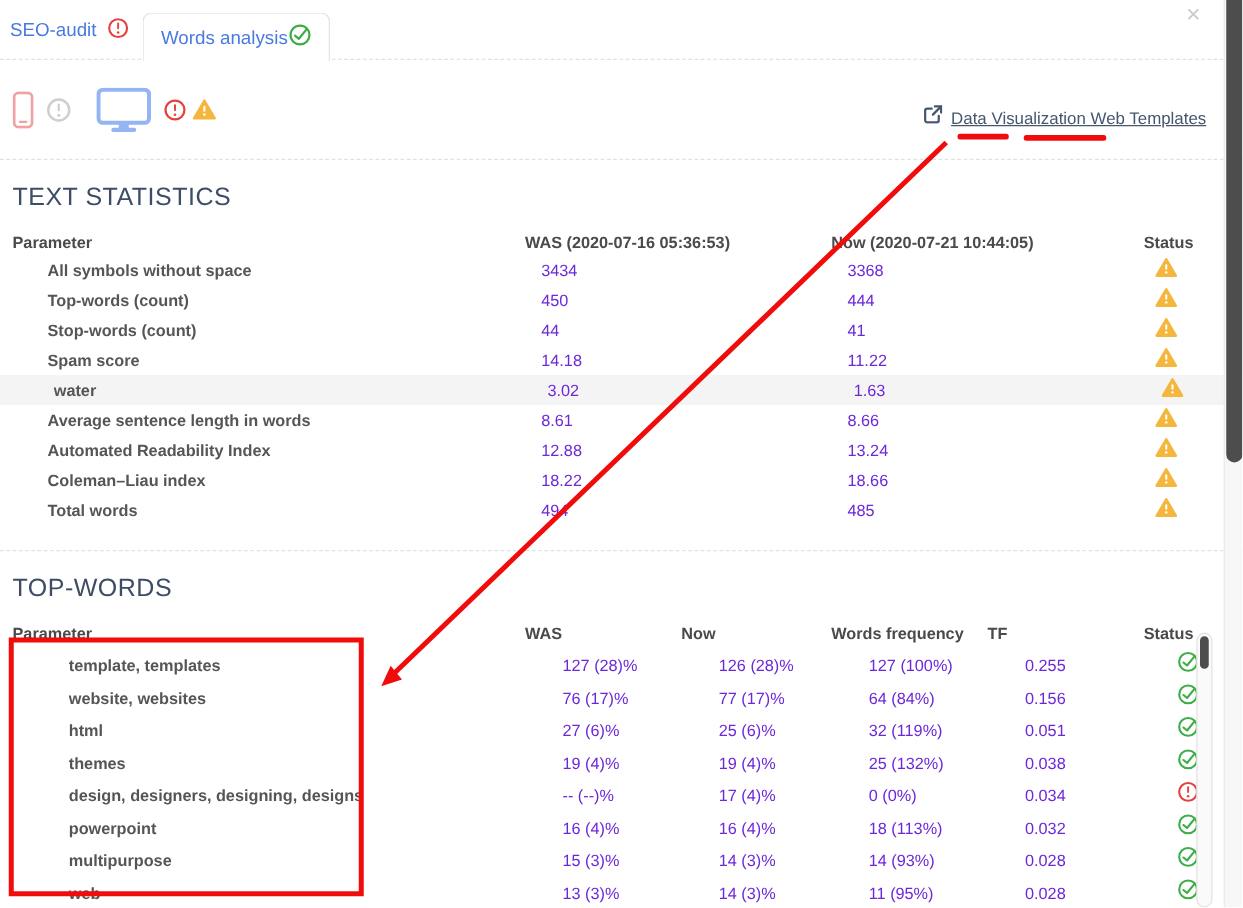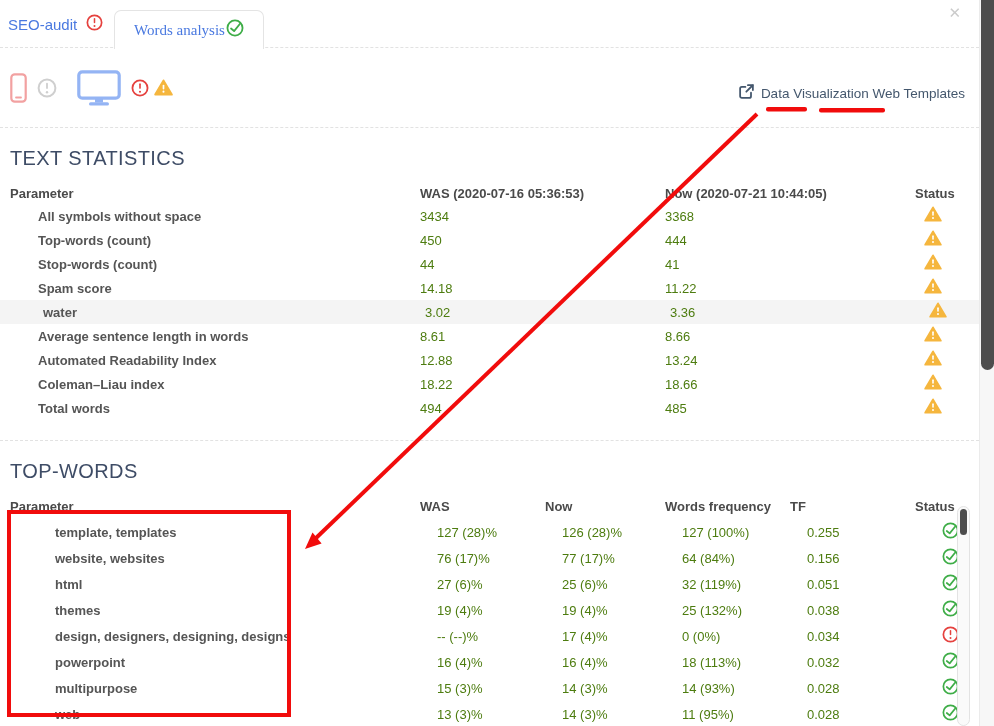--- a/index.html
+++ b/index.html
@@ -17,47 +17,47 @@
   html,body{margin:0;padding:0;background:#fff;font-family:"Liberation Sans",sans-serif;}
   .page{position:relative;width:994px;height:726px;background:#fff;overflow:hidden;}
 
   
   .scrollbar-outer{position:absolute;right:0;top:0;width:15px;height:726px;background:#f7f7f7;border-left:1px solid #ebebeb;box-sizing:border-box;z-index:5;}
   .scrollbar-outer .thumb{position:absolute;top:0;left:1px;width:13px;height:370px;background:#4d4d4d;border-radius:0 0 7px 7px;}
 
   
   .tabs-row{position:relative;height:48px;border-bottom:1px dashed #e2e2e2;box-sizing:border-box;}
   .tab-seo{position:absolute;left:8px;top:0;height:48px;display:flex;align-items:center;gap:9px;color:var(--accent-blue);font-size:15px;cursor:pointer;}
-  .tab-active{position:absolute;left:114px;top:10px;width:150px;height:39px;box-sizing:border-box;background:#fff;border:1px solid #e4e4e4;border-bottom:none;border-radius:7px 7px 0 0;display:flex;align-items:center;justify-content:center;gap:1px;color:var(--accent-blue);font-size:15px;z-index:2;cursor:pointer;font-family:Liberation Serif, serif;}
+  .tab-active{position:absolute;left:114px;top:10px;width:150px;height:39px;box-sizing:border-box;background:#fff;border:1px solid #e4e4e4;border-bottom:none;border-radius:7px 7px 0 0;display:flex;align-items:center;justify-content:center;gap:1px;color:var(--accent-blue);font-size:15px;z-index:2;cursor:pointer;}
   .close-btn{position:absolute;top:5px;right:33px;font-size:15px;color:#cbcbcb;cursor:pointer;line-height:1;}
 
   
   .toolbar{position:relative;height:80px;border-bottom:1px dashed #e2e2e2;box-sizing:border-box;}
   .toolbar-icons{position:absolute;left:10px;top:0;height:100%;display:flex;align-items:center;gap:10px;}
   .toolbar-icons > :nth-child(3){margin-left:10px;}
   .toolbar-icons > :nth-child(5){margin-left:-5px;}
   .toolbar-icons span{display:inline-flex;align-items:center;}
   .header-link{position:absolute;right:29px;top:36px;display:flex;align-items:center;gap:7px;}
-  .header-link .link-text{color:var(--link-slate);font-size:13.5px;cursor:pointer;}
+  .header-link .link-text{color:var(--link-slate);font-size:13.5px;text-decoration:underline;cursor:pointer;}
 
   
   .section-ts{border-bottom:1px dashed #e2e2e2;padding-bottom:20px;}
   .section-title{margin:19px 0 12px;padding-left:10px;font-size:20px;font-weight:500;color:var(--title-navy);letter-spacing:.4px;}
   .section-tw .section-title{margin-bottom:10px;}
 
   .t-row{display:grid;align-items:center;padding-left:10px;box-sizing:border-box;}
   .ts-cols{grid-template-columns:410px 245px 250px 1fr;}
   .tw-cols{grid-template-columns:410px 125px 120px 125px 125px 1fr;}
   .ts-header{height:22px;}
   .ts-body .t-row{height:24px;}
   .tw-header{height:26px;}
   .tw-body .t-row{height:26px;padding-left:27px;}
   .h-cell{font-size:13px;font-weight:bold;color:#4a4a4a;}
   .cell-param{font-size:13px;font-weight:bold;color:#555;padding-right:8px;white-space:nowrap;overflow:hidden;margin-left:28px;}
-  .cell-val{font-size:13px;color:#4d7c0f;white-space:nowrap;}
+  .cell-val{font-size:13px;color:#6d28d9;white-space:nowrap;margin-left:13px;}
   .icon-box{display:inline-block;width:36px;text-align:center;line-height:0;}
   .row-highlight{background:#f4f4f4;padding-left:15px;}
 
   
   .scrollbar-inner{position:absolute;left:957px;top:506px;width:13px;height:220px;background:#fafafa;border:1px solid #e3e3e3;border-radius:7px;box-sizing:border-box;z-index:4;}
   .scrollbar-inner .thumb{position:absolute;top:2px;left:2px;width:7px;height:26px;background:#4d4d4d;border-radius:4px;}
 
   
   .annotation-overlay{position:absolute;left:0;top:0;width:994px;height:726px;pointer-events:none;z-index:10;}
 </style>
@@ -177,21 +177,21 @@
           <div class="cell-val">11.22</div>
           <div class="cell-status"><span class="icon-box"><svg width="18" height="16" viewBox="0 0 20 18">
                 <path d="M10 1.5 L18.8 16.5 H1.2 Z" fill="#f5b63e" stroke="#f5b63e" stroke-width="2" stroke-linejoin="round"></path>
                 <rect x="9.1" y="6" width="1.8" height="5" rx="0.9" fill="#fff"></rect>
                 <circle cx="10" cy="13.4" r="1.1" fill="#fff"></circle>
               </svg></span></div>
         </div>
         <div class="t-row ts-cols row-highlight">
           <div class="cell-param">water</div>
           <div class="cell-val">3.02</div>
-          <div class="cell-val">3.36</div>
+          <div class="cell-val">1.63</div>
           <div class="cell-status"><span class="icon-box"><svg width="18" height="16" viewBox="0 0 20 18">
                 <path d="M10 1.5 L18.8 16.5 H1.2 Z" fill="#f5b63e" stroke="#f5b63e" stroke-width="2" stroke-linejoin="round"></path>
                 <rect x="9.1" y="6" width="1.8" height="5" rx="0.9" fill="#fff"></rect>
                 <circle cx="10" cy="13.4" r="1.1" fill="#fff"></circle>
               </svg></span></div>
         </div>
         <div class="t-row ts-cols">
           <div class="cell-param">Average sentence length in words</div>
           <div class="cell-val">8.61</div>
           <div class="cell-val">8.66</div>

